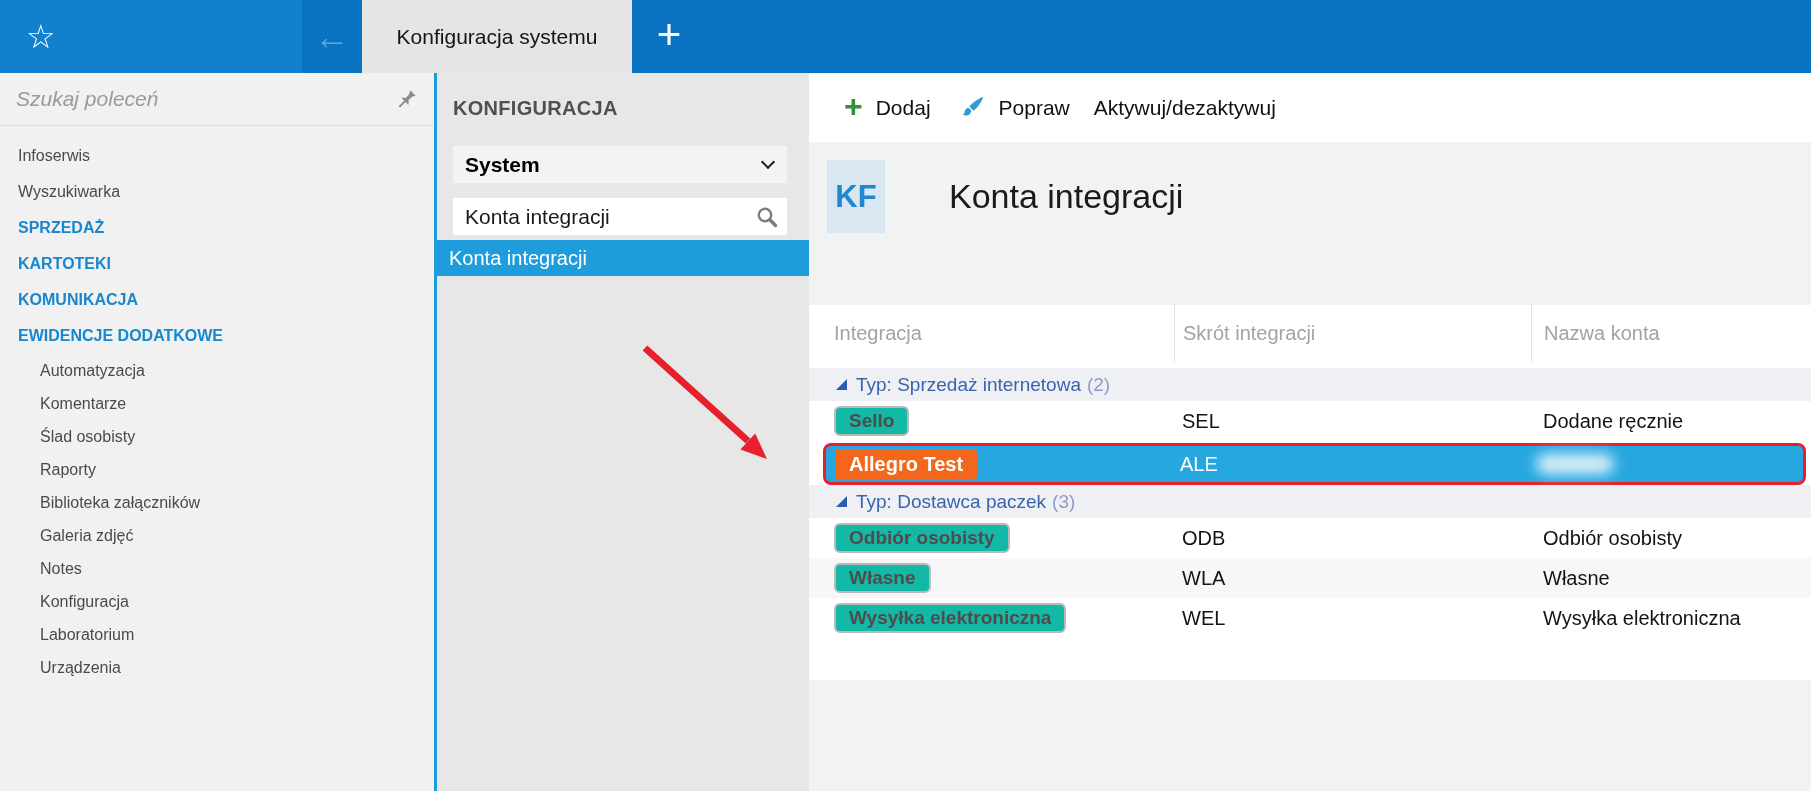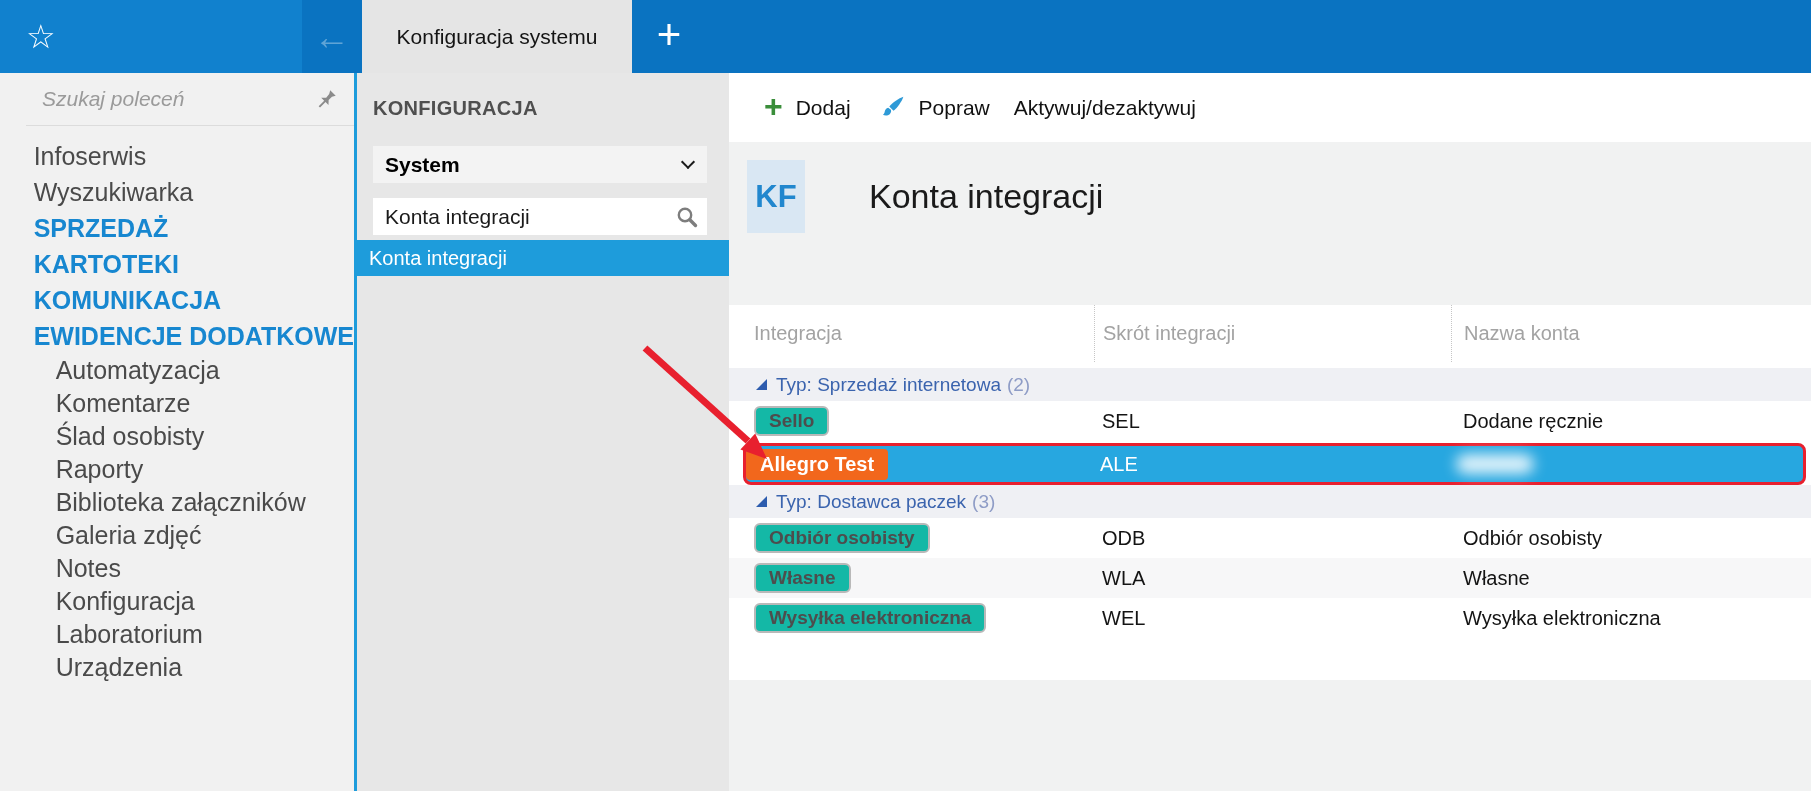--- a/index.html
+++ b/index.html
@@ -19,30 +19,30 @@
   .back-glyph { color:rgba(255,255,255,0.35); font-size:36px; line-height:1; }
   .tab-active { width:270px; background:#e5e5e5; display:flex; align-items:center; justify-content:center;
                 color:#141414; font-size:21px; }
   .plus-seg { width:74px; display:flex; align-items:center; justify-content:center; }
   .plus-glyph { color:#fff; font-size:42px; font-weight:100; line-height:1; margin-top:-4px; }
 
   
   .body { display:flex; height:718px; }
 
   
-  .sidebar { width:354px; background:#f1f1f1; display:flex; flex-direction:column;align-items:flex-end; }
+  .sidebar { width:434px; background:#f1f1f1; display:flex; flex-direction:column; }
   .search-row { height:53px; flex:0 0 53px; display:flex; align-items:center; padding:0 16px 0 16px;
                 border-bottom:1px solid #dcdcdc; }
   .cmd-search { flex:1; border:0; outline:0; background:transparent; font-family:inherit;
                 font-size:21px; font-style:italic; color:#6f6f6f; }
   .cmd-search::placeholder { color:#9a9a9a; font-style:italic; }
   .pin-wrap { width:22px; height:22px; flex:0 0 22px; }
   .nav { padding-top:12px; }
   .nav-item { height:36px; display:flex; align-items:center; padding-left:18px;
-              font-size:25px; color:#4a4a4a; cursor:default;margin-left:12px; }
+              font-size:16px; color:#4a4a4a; cursor:default; }
   .nav-item.category { color:#1787d0; font-weight:700; }
   .nav-item.subitem { padding-left:40px; height:33px; }
 
   .blue-divider { width:3px; background:#1e9cdb; }
 
   
   .config-panel { width:372px; background:#e7e7e7; padding:0 22px 0 16px; }
   .panel-title { margin-top:24px; font-size:20px; font-weight:700; color:#4f4f4f; letter-spacing:.3px; }
   .dropdown { margin-top:26px; height:37px; background:#f3f3f3; display:flex; align-items:center;
               justify-content:space-between; padding:0 14px 0 12px; cursor:default; }
@@ -94,21 +94,21 @@
   .c3 { flex:1; padding-left:12px; }
 
   .chip { display:inline-flex; align-items:center; height:30px; padding:0 13px;
           border:2px solid #b9b9b9; border-radius:6px; background:#14b8a6;
           color:#4d4d4d; font-weight:600; font-size:19px; white-space:nowrap; }
 
   .selected-row { height:42px; margin:2px 5px 0 14px; background:#27a7e0;
                   border:3px solid #e8202e; border-radius:8px;
                   display:flex; align-items:center; color:#fff; font-size:20px;
                   position:relative; cursor:default; }
-  .selected-row .sc1 { width:346px; display:flex; }
+  .selected-row .sc1 { width:346px; padding-left:9px; display:flex; }
   .selected-row .sc2 { width:357px; padding-left:8px; }
   .chip-orange { display:inline-flex; align-items:center; height:31px; padding:0 14px;
                  background:#f2671c; border-radius:4px; color:#fff; font-weight:700; font-size:20px; }
   .blur-blob { position:absolute; left:710px; top:8px; width:78px; height:20px;
                background:rgba(255,255,255,.85); border-radius:10px; filter:blur(7px); }
 
   
   .arrow-annotation { position:absolute; left:615px; top:330px; width:175px; height:145px;
                       z-index:6; pointer-events:none; }
 </style>

